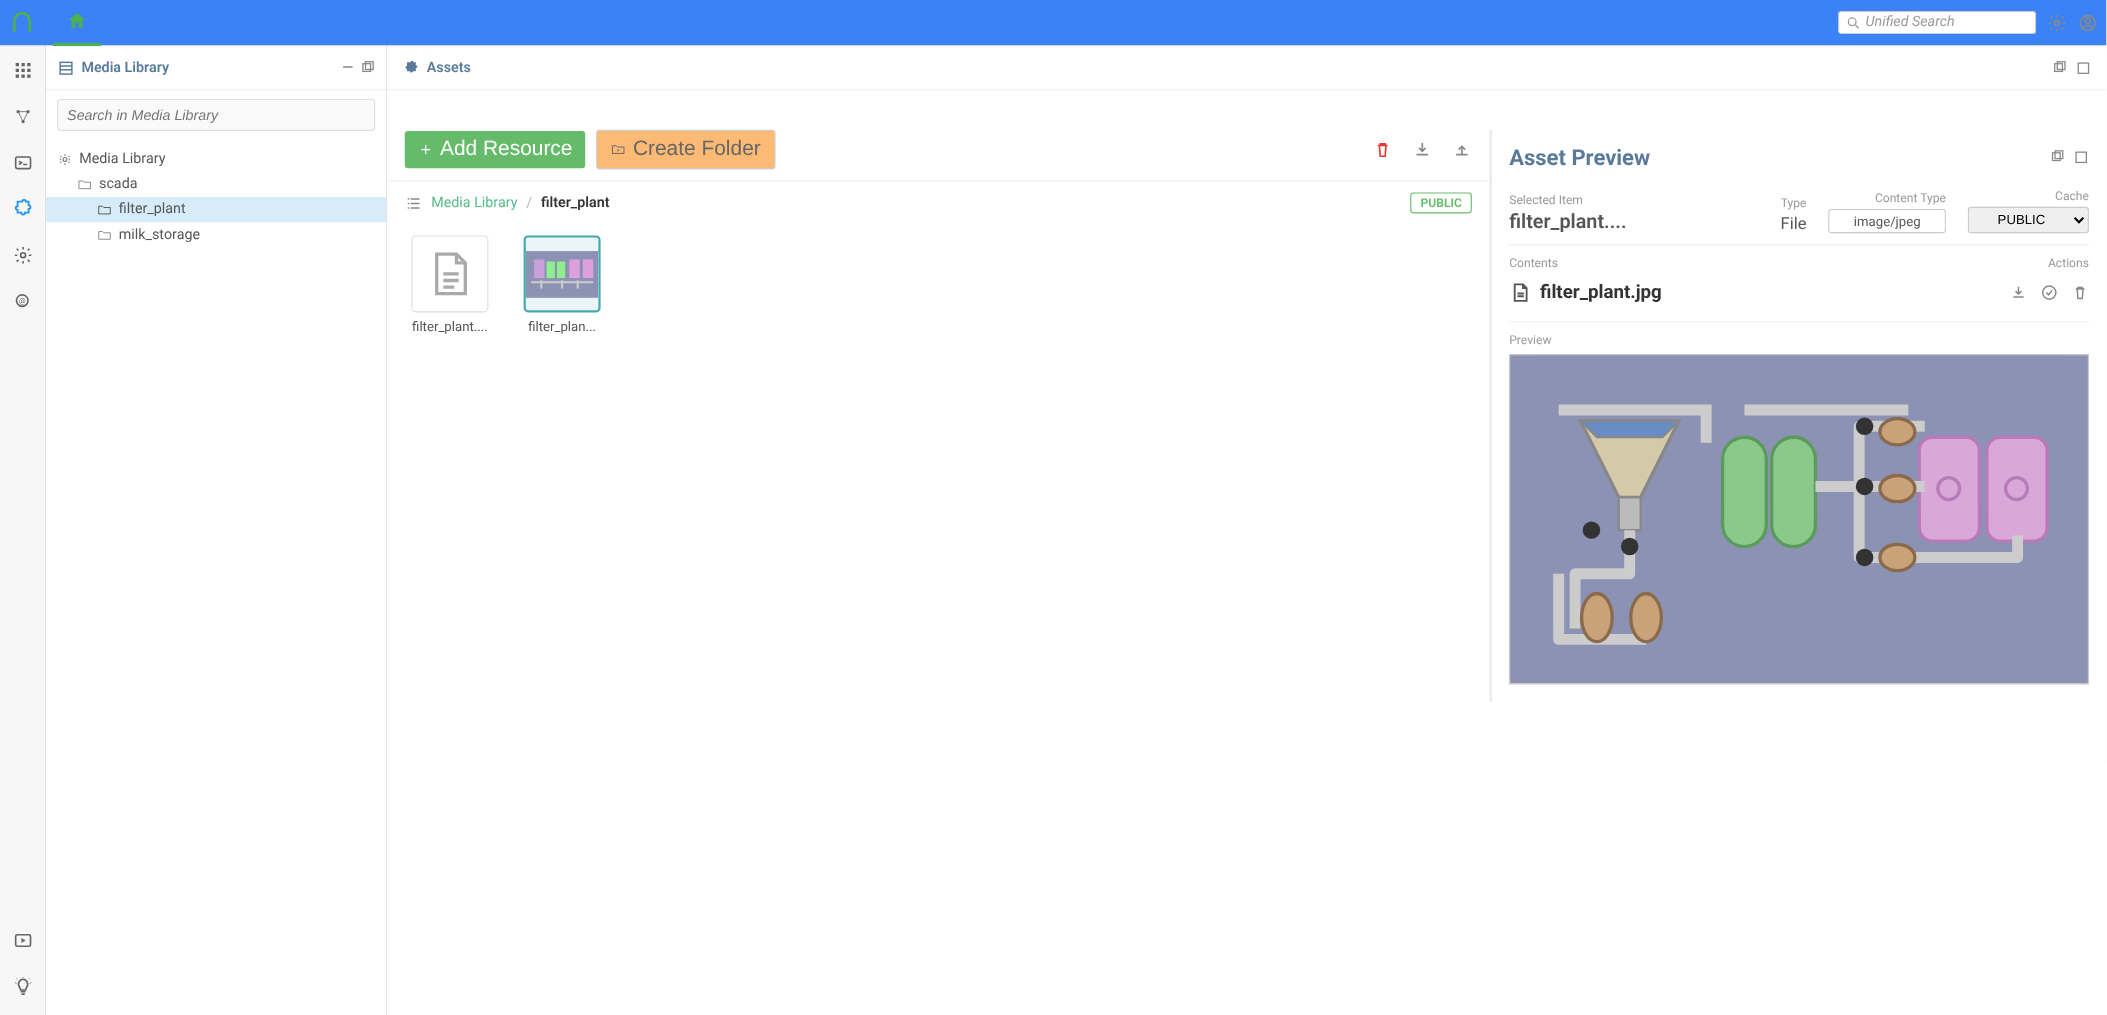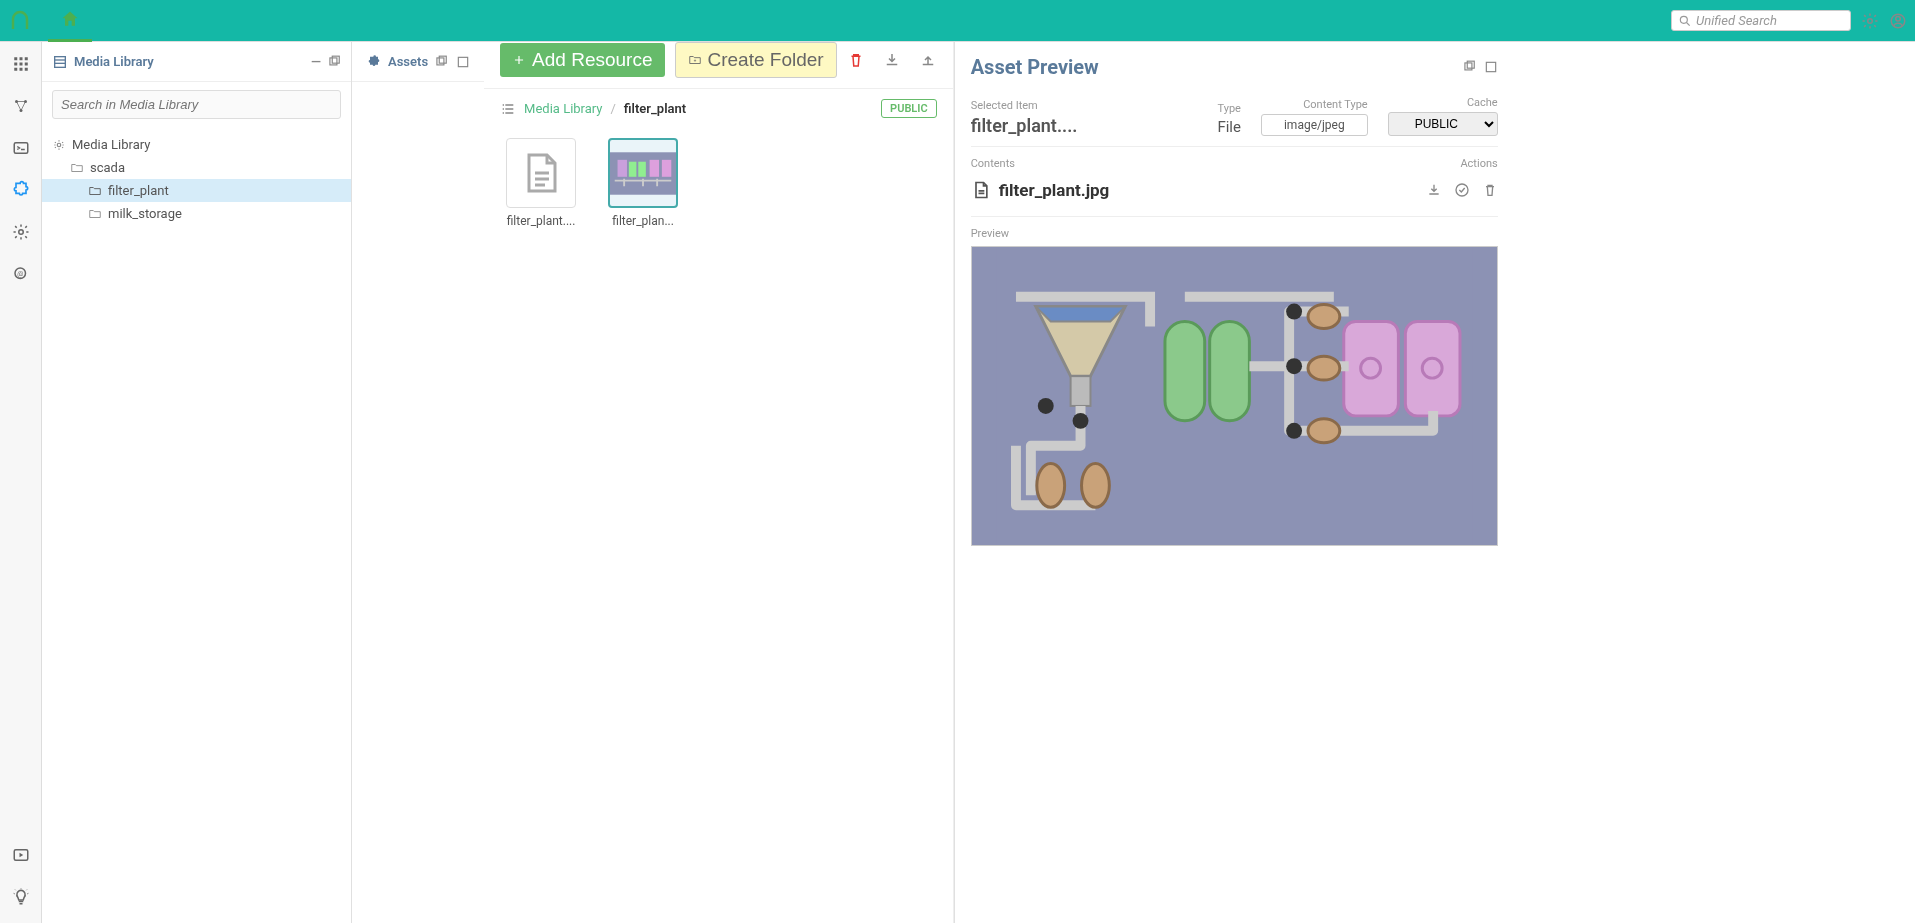--- a/index.html
+++ b/index.html
@@ -1,17 +1,17 @@
 <!DOCTYPE html>
 <html><head>
 <meta charset="utf-8">
 <style>
 * { box-sizing: border-box; margin: 0; padding: 0; }
 body { font-family: -apple-system, "Segoe UI", Roboto, sans-serif; font-size: 13px; color: #333; background: #f5f5f5; overflow: hidden; }
-.top-bar { height: 42px; background: #14b8a6; border-bottom: 1px solid #ddd; display: flex; align-items: center; padding: 6px 8px; }
+.top-bar { height: 42px; background: #3b82f6; border-bottom: 1px solid #ddd; display: flex; align-items: center; padding: 6px 8px; }
 .top-bar .logo { width: 24px; height: 24px; margin-right: 16px; }
 .top-bar .home-tab { height: 42px; display:flex; align-items:center; padding: 0 12px; border-bottom: 3px solid #4caf50; }
 .top-bar .spacer { flex:1; }
 .search-box { display:flex; align-items:center; background:#fff; border:1px solid #ccc; border-radius:3px; padding:2px 6px; width: 180px; color:#999; font-style: italic; }
 .search-box svg { margin-right:4px; }
 .top-icons { display:flex; align-items:center; gap:10px; margin-left:10px; color:#888; }
 
 .main { display:flex; height: calc(100vh - 42px); }
 .vrail { width: 42px; background:#f7f7f7; border-right:1px solid #ddd; display:flex; flex-direction:column; align-items:center; padding-top:10px; gap:18px; color:#666; }
 .vrail .rail-item { width:24px; height:24px; display:flex; align-items:center; justify-content:center; cursor:pointer; }
@@ -25,31 +25,31 @@
 .sidebar-search { padding:8px 10px; }
 .sidebar-search input { width:100%; border:1px solid #ddd; border-radius:3px; padding:6px 8px; font-size:13px; background:#fafafa; font-style:italic; color:#999;}
 .tree { padding: 6px 0; }
 .tree-row { display:flex; align-items:center; gap:6px; padding:4px 10px; cursor:pointer; color:#555; font-size:13px;}
 .tree-row.root { padding-left:10px; }
 .tree-row.d1 { padding-left:28px; }
 .tree-row.d2 { padding-left:46px; }
 .tree-row.sel { background:#d6ecf9; }
 .tree-row svg { flex-shrink:0; }
 
-.content { flex:1; display:flex; flex-direction:row; background:#fff; }
+.content { flex:1; display:flex; flex-direction:column; background:#fff;gap:36px; }
 .content-head { height:40px; display:flex; align-items:center; padding:0 14px; border-bottom:1px solid #eee; color:#5a7a9a; font-weight:600; gap:6px; }
 .content-head .right-icons { margin-left:auto; display:flex; gap:8px; color:#888; }
 .title-row { padding: 10px 16px 12px; display:flex; align-items:baseline; gap:10px; }
 .title-row .t1 { font-size: 26px; font-weight:600; color:#333; }
 .title-row .dot { color:#bbb; font-size:20px; }
 .title-row .t2 { font-size: 24px; color:#999; font-weight:400;}
 .action-row { padding: 0 16px 10px; display:flex; align-items:center; gap:10px; border-bottom:1px solid #eee; }
 .btn { border-radius:3px; padding:6px 12px; font-size:19px; display:inline-flex; align-items:center; gap:6px; cursor:pointer; }
 .btn-primary { background:#66bb6a; color:#fff; border:none; }
-.btn-outline { background:#fef9c3; border:1px solid #ccc; color:#666; }
+.btn-outline { background:#fdba74; border:1px solid #ccc; color:#666; }
 .action-row .right { margin-left:auto; display:flex; gap:18px; align-items:center; color:#888; }
 .action-row .right .del { color:#e53935; }
 .breadcrumb { padding: 10px 16px; display:flex; align-items:center; gap:8px; font-size:13px; color:#888; }
 .breadcrumb a { color:#5b8; text-decoration:none; cursor:pointer;}
 .breadcrumb .sep { color:#bbb; }
 .breadcrumb .cur { color:#333; font-weight:600; }
 .breadcrumb .badge { margin-left:auto; border:1px solid #66bb6a; color:#66bb6a; padding:2px 8px; border-radius:3px; font-size:11px; font-weight:600;}
 .grid { padding: 10px 16px; display:flex; gap:20px; }
 .grid-item { width:82px; display:flex; flex-direction:column; align-items:center; cursor:pointer; }
 .grid-item .thumb { width:70px; height:70px; border:1px solid #ddd; border-radius:4px; display:flex; align-items:center; justify-content:center; background:#fff; overflow:hidden;}

